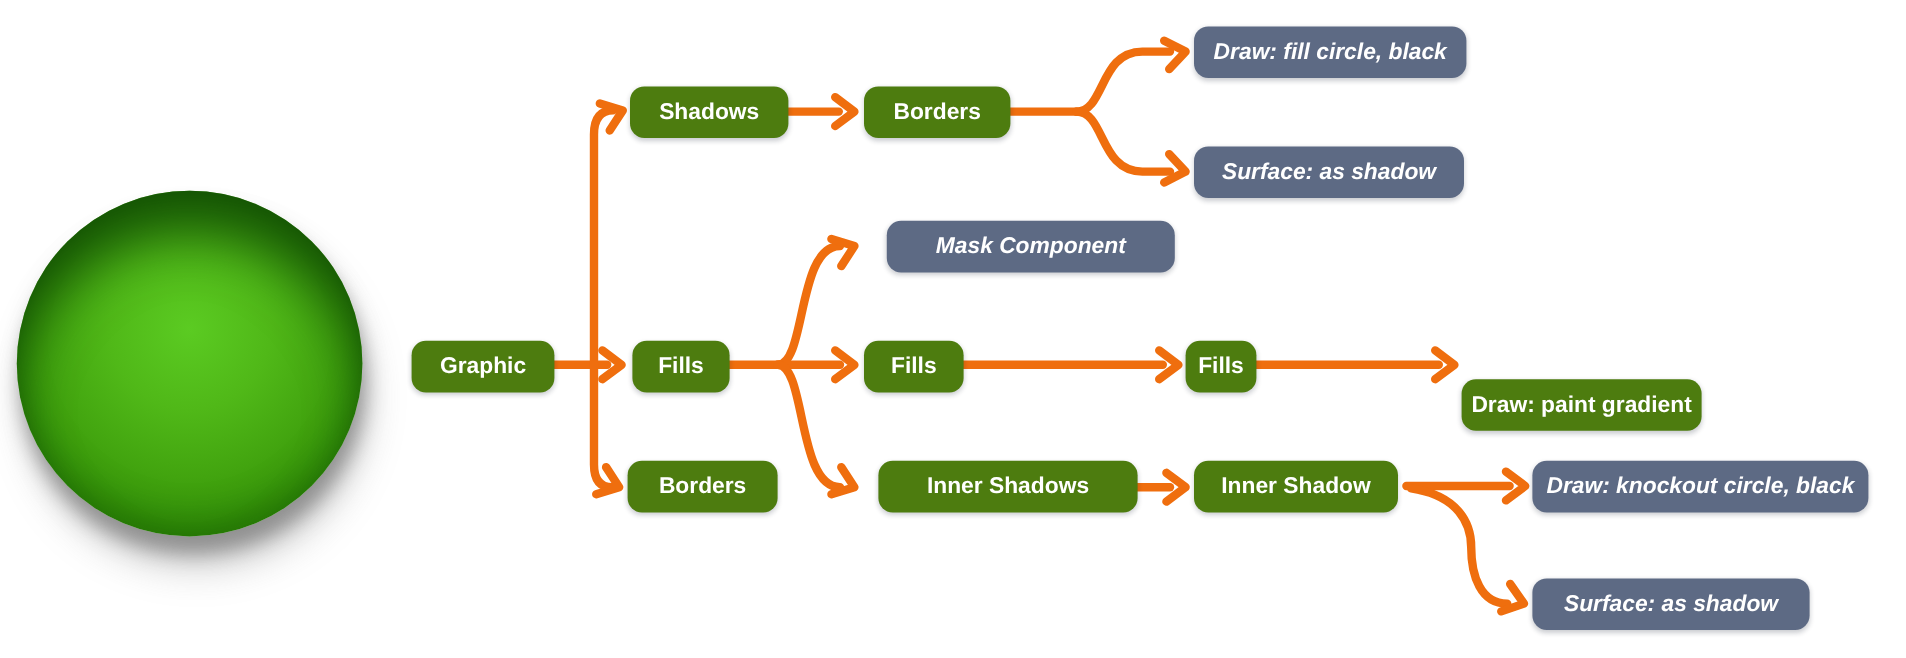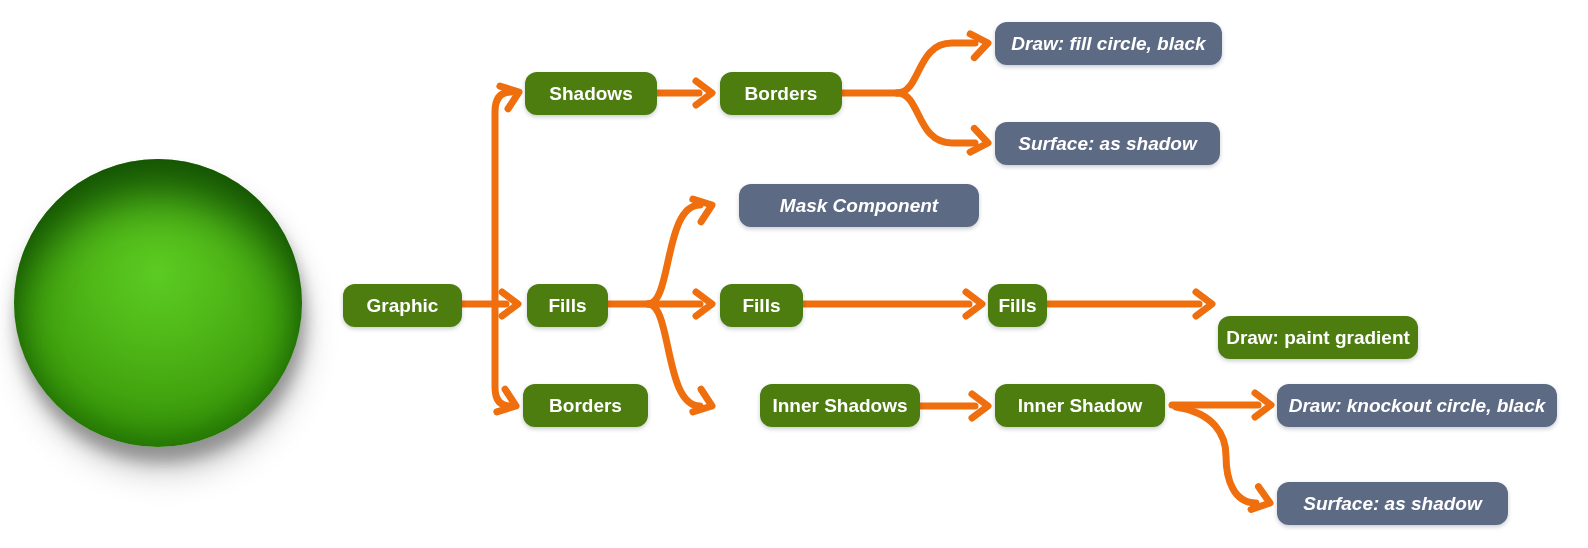--- a/index.html
+++ b/index.html
@@ -78,18 +78,18 @@
   <div class="node primary" style="left:525px;  top:72px;  width:132px;">Shadows</div>
   <div class="node primary" style="left:720px;  top:72px;  width:122px;">Borders</div>
   <div class="node secondary" style="left:995px;  top:22px;  width:227px;">Draw: fill circle, black</div>
   <div class="node secondary" style="left:995px;  top:122px; width:225px;">Surface: as shadow</div>
   <div class="node secondary" style="left:739px;  top:184px; width:240px;">Mask Component</div>
   <div class="node primary" style="left:527px;  top:284px; width:81px;">Fills</div>
   <div class="node primary" style="left:720px;  top:284px; width:83px;">Fills</div>
   <div class="node primary" style="left:988px;  top:284px; width:59px;">Fills</div>
   <div class="node primary" style="left:1218px; top:284px; width:200px;margin-top:32px;">Draw: paint gradient</div>
   <div class="node primary" style="left:523px;  top:384px; width:125px;">Borders</div>
-  <div class="node primary" style="left:760px;  top:384px; width:160px;">Inner Shadows</div>
+  <div class="node primary" style="left:732px;  top:384px; width:216px;">Inner Shadows</div>
   <div class="node primary" style="left:995px;  top:384px; width:170px;">Inner Shadow</div>
   <div class="node secondary" style="left:1277px; top:384px; width:280px;">Draw: knockout circle, black</div>
   <div class="node secondary" style="left:1277px; top:482px; width:231px;">Surface: as shadow</div>
 
 </div>
 
 </body></html>

